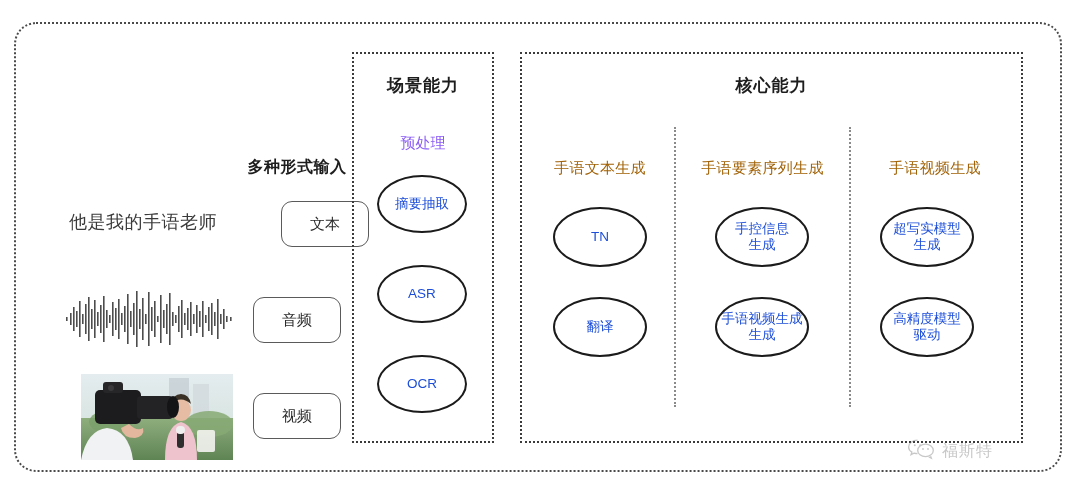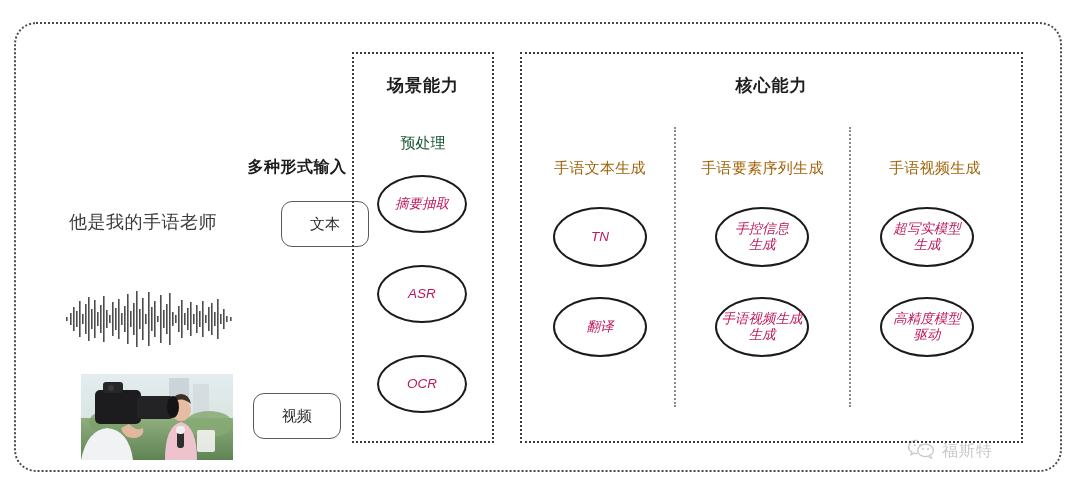--- a/index.html
+++ b/index.html
@@ -123,21 +123,21 @@
     width: 142px;
     height: 391px;
   }
   .scene-panel .panel-title { top: 20px; }
   .scene-sub {
     position: absolute;
     top: 80px;
     width: 100%;
     text-align: center;
     font-size: 15px;
-    color: #14532d;
+    color: #8b5cf6;
   }
 
   
   .core-panel {
     left: 520px;
     top: 52px;
     width: 503px;
     height: 391px;
   }
   .core-panel .panel-title { top: 20px; }
@@ -168,24 +168,23 @@
   .node {
     position: absolute;
     border: 2.4px solid #1b1b1b;
     border-radius: 50%;
     display: flex;
     align-items: center;
     justify-content: center;
     text-align: center;
     font-size: 13.5px;
     line-height: 1.18;
-    color: #be185d;
+    color: #1d4ed8;
     background: #ffffff;
     box-sizing: border-box;
-    font-style: italic;
   }
   .node.small { width: 90px; height: 58px; font-size: 13.5px; }
   .node.wide  { width: 94px; height: 60px; font-size: 13.5px; }
 
   
   .scene-panel .node.n1 { left: 23px; top: 121px; }
   .scene-panel .node.n2 { left: 23px; top: 211px; }
   .scene-panel .node.n3 { left: 23px; top: 301px; }
 
   
@@ -318,20 +317,21 @@
         <rect x="14" y="16" width="46" height="34" rx="5" fill="#1c1c1e"></rect>
         <rect x="22" y="8" width="20" height="11" rx="3" fill="#262628"></rect>
         <rect x="56" y="22" width="36" height="23" rx="4" fill="#232325"></rect>
         <ellipse cx="92" cy="33" rx="6" ry="11" fill="#141416"></ellipse>
         <circle cx="30" cy="14" r="3" fill="#3a3a3c"></circle>
         <path d="M48 50 q8 8 14 4 q2 8 -8 10 q-12 0 -14 -10z" fill="#e3b79d"></path>
       </svg>
     </div>
 
     <div class="io-box b1">文本</div>
+    <div class="io-box b2">音频</div>
     <div class="io-box b3">视频</div>
   </div>
 
   <div class="panel scene-panel">
     <div class="panel-title">场景能力</div>
     <div class="scene-sub">预处理</div>
 
     <div class="node small n1">摘要抽取</div>
     <div class="node small n2">ASR</div>
     <div class="node small n3">OCR</div>

